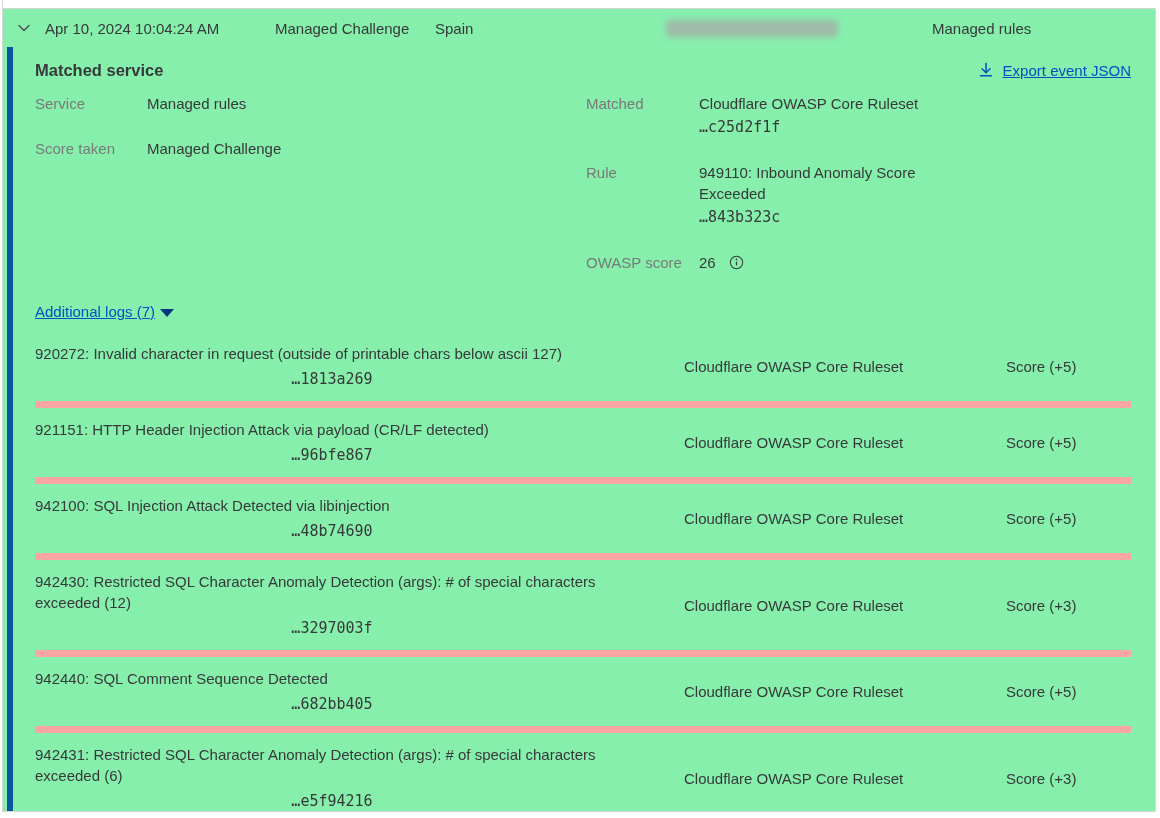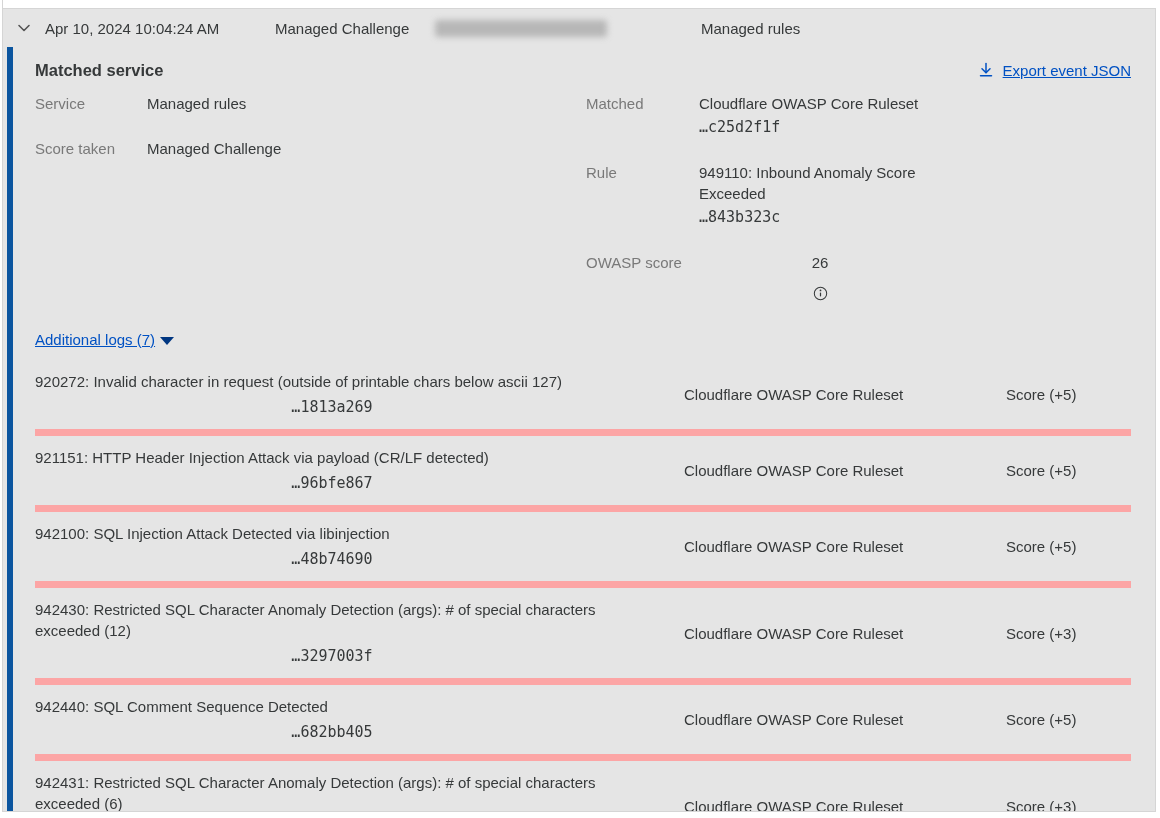--- a/index.html
+++ b/index.html
@@ -12,21 +12,21 @@
     position: relative;
   }
   body::before { 
     content: ""; position: absolute; left: 2px; top: 0; width: 1px; height: 8px; background: #d5d5d5;
   }
   .event-row {
     margin-top: 8px; margin-left: 2px;
     width: 1154px; height: 804px;
     border: 1px solid #d5d5d5;
     overflow: hidden;
-    background: #e5e5e5;
+    background: #86efac;
   }
   
   .summary { display: flex; align-items: center; height: 38px; padding-left: 13px; }
   .chev-btn { width: 29px; display: flex; align-items: center; cursor: pointer; background: none; border: none; padding: 0; }
   .s-ts { width: 230px; }
   .s-action { width: 160px; }
   .s-country { width: 231px; }
   .s-redacted {
     width: 172px; height: 17px; border-radius: 3px;
     background: #a8a8a8; filter: blur(3px); opacity: .75;
@@ -46,21 +46,21 @@
   .fields { display: flex; margin-top: 12px; line-height: 1.4; }
   .group-left { width: 551px; }
   .group-right { width: 420px; }
   .field { display: flex; margin-bottom: 24px; }
   .field:last-child { margin-bottom: 0; }
   .flabel { color: #797979; flex: none; }
   .group-left .flabel { width: 112px; }
   .group-right .flabel { width: 113px; }
   .group-right .fvalue { width: 242px; }
   .hash { font-family: "DejaVu Sans Mono", monospace; margin-top: 3px; }
-  .owasp-val { display: flex; align-items: center; gap: 13px; flex-direction: column; }
+  .owasp-val { display: flex; align-items: center; gap: 13px; }
   
   .addl-row { margin-top: 30px; display: flex; align-items: center; }
   .addl-link { color: #0051c3; text-decoration: underline; cursor: pointer; }
   .tri-down {
     width: 0; height: 0; margin-left: 5px; margin-top: 2px;
     border-left: 7px solid transparent; border-right: 7px solid transparent;
     border-top: 8px solid #003681; cursor: pointer;
   }
   
   .logs { margin-top: 12px; }
@@ -79,20 +79,21 @@
   <div class="summary">
     <button class="chev-btn">
       <span>
         <svg width="16" height="16" viewBox="0 0 16 16" fill="none" stroke="#555555" stroke-width="1.6" stroke-linecap="round" stroke-linejoin="round">
             <path d="M3 5.5l5 5 5-5"></path>
           </svg>
       </span>
     </button>
     <span class="s-ts">Apr 10, 2024 10:04:24 AM</span>
     <span class="s-action">Managed Challenge</span>
+    <span class="s-country">Spain</span>
     <span class="s-redacted"></span>
     <span class="s-service">Managed rules</span>
   </div>
 
   <div class="detail">
 
     <div class="detail-header">
       <h2 class="detail-title">Matched service</h2>
       <a class="export-link">
         <span>

